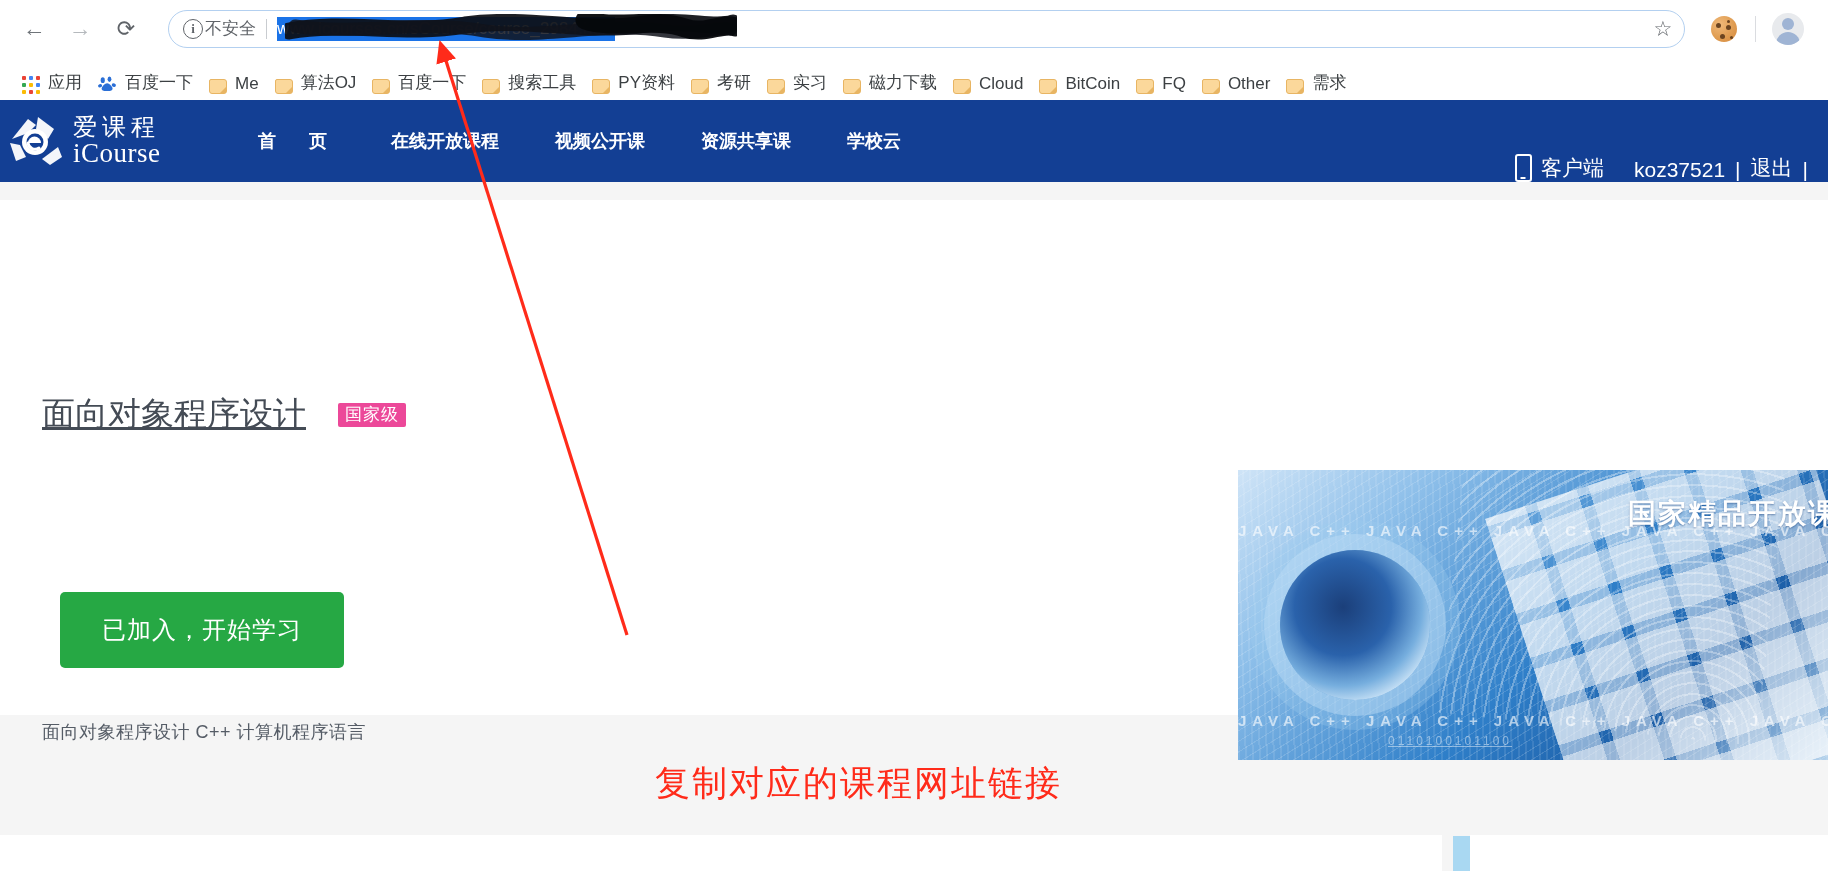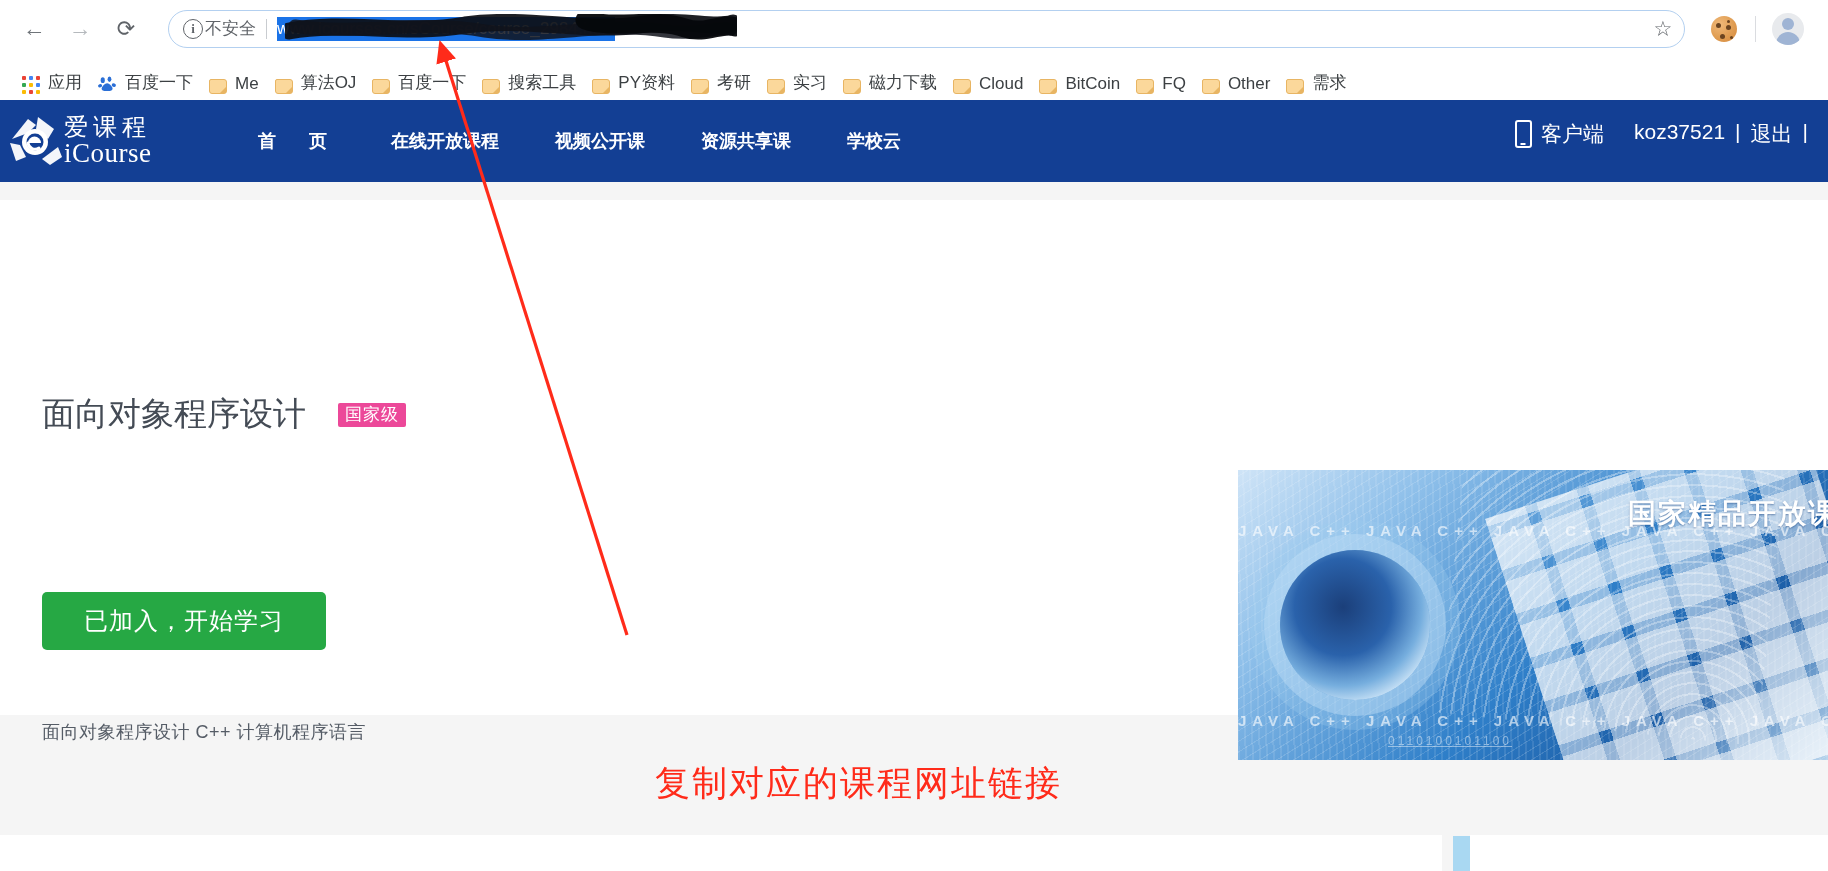--- a/index.html
+++ b/index.html
@@ -169,35 +169,35 @@
   .site-nav {
     position: relative;
     width: 1828px; height: 82px;
     background: #133f94;
     display: flex; align-items: center;
   }
   .logo { display: flex; align-items: center; margin-left: 8px; width: 200px; flex: none; }
   .logo-mark {
     width: 56px; height: 56px; position: relative; flex: none;
   }
-  .logo-text { margin-left: 0; color: #fff; line-height: 1.05; }
+  .logo-text { margin-left: 9px; color: #fff; line-height: 1.05; }
   .logo-cn { font-size: 24px; letter-spacing: 5px; font-weight: 500; display:block; }
   .logo-en { font-size: 27px; letter-spacing: 0.5px; display:block; font-family: "Liberation Serif", serif; }
 
   .nav-links { display: flex; align-items: center; margin-left: 50px; }
   .nav-link {
     color: #ffffff; font-size: 18px; font-weight: 600;
     margin-right: 56px; white-space: nowrap;
   }
   .nav-link.home { letter-spacing: 14px; margin-right: 50px; }
 
   .nav-right {
     position: absolute; right: 10px; top: 0; height: 82px;
-    display: flex; align-items: flex-start;
-    color: #fff; font-size: 21px; margin-top: 20px;
+    display: flex; align-items: flex-end;
+    color: #fff; font-size: 21px;
   }
   .phone-icon {
     width: 17px; height: 28px;
     border: 2px solid #ffffff; border-radius: 3px;
     position: relative; margin-right: 9px; flex: none;
   }
   .phone-icon::after {
     content: ""; position: absolute; left: 50%; bottom: 1px;
     transform: translateX(-50%);
     width: 5px; height: 2px; background: #fff;
@@ -209,31 +209,31 @@
   .hero {
     position: relative;
     margin: 18px 0 0 0;
     width: 1828px;
     height: 515px;
     background: #ffffff;
   }
   .hero-inner { position: relative; width: 100%; height: 100%; }
 
   .course-title-row { position: absolute; left: 42px; top: 192px; display: flex; align-items: center; }
-  .course-title { font-size: 33px; color: #444b55; font-weight: 400; }
+  .course-title { font-size: 33px; color: #444b55; font-weight: 400; text-decoration: underline; }
   .badge-national {
     margin-left: 32px;
     background: #ec4899; color: #ffffff;
     font-size: 17px; padding: 3px 7px 4px 7px;
     border-radius: 2px; line-height: 1;
     letter-spacing: 1px;
   }
   .join-btn {
-    position: absolute; left: 42px; top: 392px;
-    width: 284px; height: 58px;
+    position: absolute; left: 60px; top: 392px;
+    width: 284px; height: 76px;
     background: #26a844; color: #ffffff;
     border: none; border-radius: 5px;
     font-size: 24px; font-family: inherit;
     cursor: pointer;
     letter-spacing: 1px;
   }
   .course-tags {
     position: absolute; left: 42px; top: 520px;
     font-size: 18px; color: #555c66; letter-spacing: 0.5px;
   }

